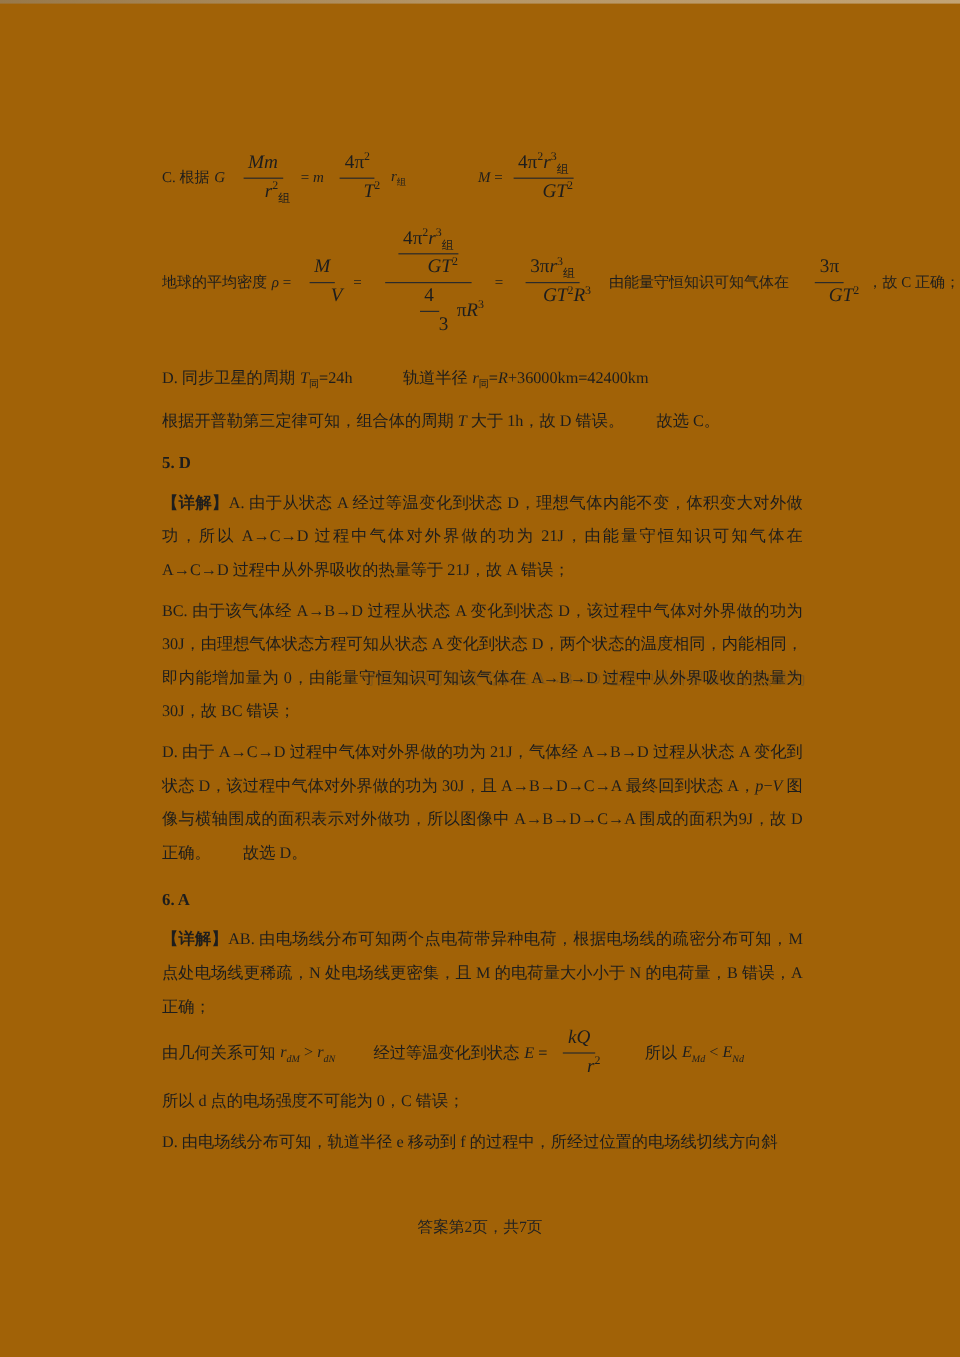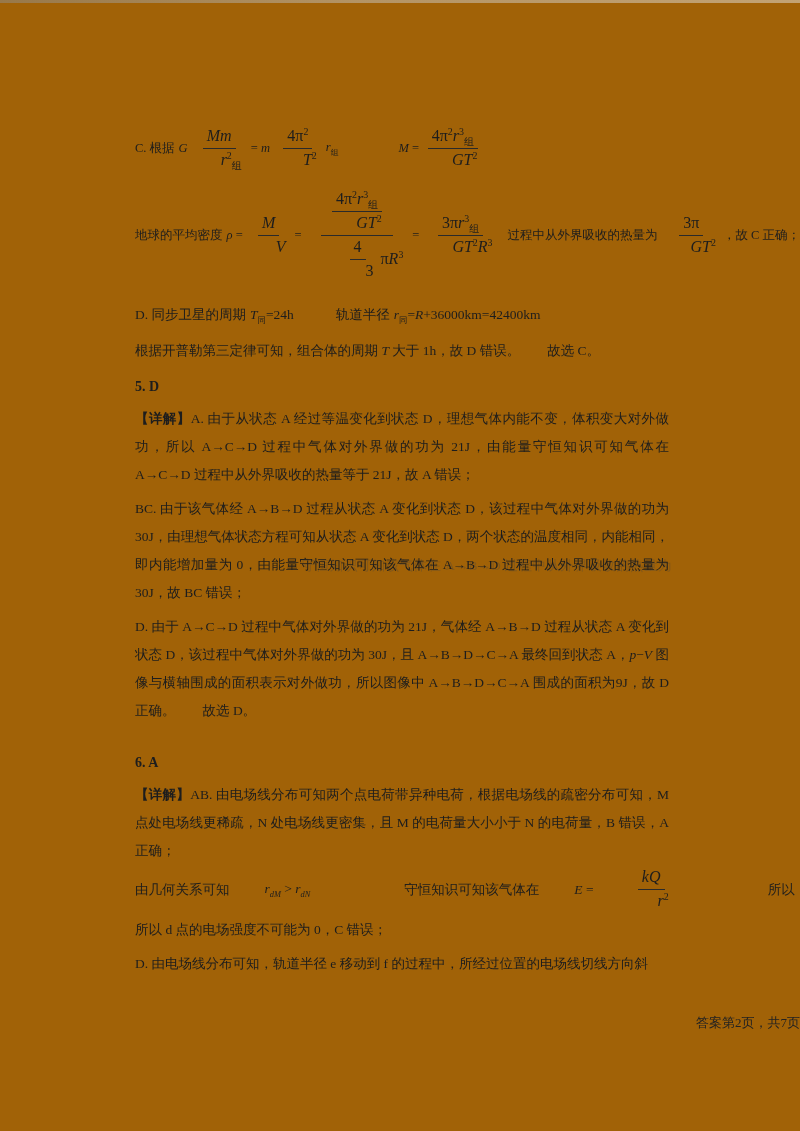--- a/index.html
+++ b/index.html
@@ -5,35 +5,35 @@
   html,body{margin:0;padding:0;}
   body{width:800px;height:1131px;background:#ececea;}
   .page{position:relative;width:800px;height:1131px;background:#a16207;overflow:hidden;color:#1d1d1d;font-family:Liberation Serif, serif;}
   .page::before{content:"";position:absolute;top:0;left:0;width:100%;height:3px;background:linear-gradient(90deg,#8f8f8d,#c6c6c4 45%,#e4e4e2);opacity:.5;}
   .content{position:absolute;left:135px;top:126px;width:534px;}
   .para{font-size:13.5px;line-height:28px;text-align:justify;margin:0 0 6px 0;}
   .plain{font-size:13.5px;line-height:28px;margin:0 0 8px 0;}
   .ans{font-weight:bold;font-size:14px;line-height:28px;margin:0 0 4px 0;}
   .frow{display:flex;align-items:center;white-space:nowrap;font-size:12.5px;margin:0 0 20px 0;min-height:42px;}
   .frow.first{margin-bottom:18px;}
-  .frow.geom{font-size:13.5px;min-height:36px;margin-bottom:4px;gap:31px;}
+  .frow.geom{font-size:13.5px;min-height:36px;margin-bottom:4px;}
   .iline{display:flex;align-items:flex-end;white-space:nowrap;font-size:13.5px;line-height:28px;margin:0 0 8px 0;}
   .m{margin:0 2px;}
   .t{margin:0 2px 0 0;}
   sup,sub{font-size:.62em;line-height:1;}
   .frac{display:inline-flex;flex-direction:column;align-items:center;margin:0 3px;font-size:16px;line-height:1.3;}
   .frac .num{padding:0 4px 1px;border-bottom:1px solid #2a2a2a;}
   .frac .den{padding:1px 4px 0;margin-left:24px;}
   .row{display:inline-flex;flex-direction:row;align-items:center;}
   .gap56{width:56px;flex:none;}
   .gap40{width:40px;flex:none;}
   .gap30{width:30px;flex:none;}
   .lead-sp{margin-left:8px;}
   .smudge{filter:blur(.5px);text-shadow:2.5px 1px 0 rgba(70,70,70,.35);}
-  .footer{position:absolute;top:1014px;left:0;width:100%;text-align:right;font-size:13px;color:#222;}
+  .footer{position:absolute;top:1014px;left:0;width:100%;text-align:center;font-size:13px;color:#222;}
 </style>
 </head>
 <body>
 
 <div class="page">
   <div class="content">
 
     <div class="frow first">
       <span class="t">C. 根据</span>
       <span class="m"><i>G</i></span>
@@ -76,21 +76,21 @@
             <span class="den">3</span>
           </span>
           <span>π<i>R</i><sup>3</sup></span>
         </span>
       </span>
       <span class="m">=</span>
       <span class="frac">
         <span class="num">3π<i>r</i><sup>3</sup><sub>组</sub></span>
         <span class="den"><i>GT</i><sup>2</sup><i>R</i><sup>3</sup></span>
       </span>
-      <span class="t lead-sp">过程中从外界吸收的热量为</span>
+      <span class="t lead-sp">由能量守恒知识可知气体在</span>
       <span class="frac">
         <span class="num">3π</span>
         <span class="den"><i>GT</i><sup>2</sup></span>
       </span>
       <span class="t">，故 C 正确；</span>
     </div>
 
     <div class="iline">
       <span class="t">D. 同步卫星的周期</span>
       <span class="m"><i>T</i><sub>同</sub>=24h</span>
@@ -103,32 +103,32 @@
     <p class="plain" style="">根据开普勒第三定律可知，组合体的周期 <i>T</i> 大于 1h，故 D 错误。　　故选 C。</p>
 
     <p class="ans">5. D</p>
 
     <p class="para"><b>【详解】</b>A. 由于从状态 A 经过等温变化到状态 D，理想气体内能不变，体积变大对外做功，所以 A→C→D 过程中气体对外界做的功为 21J，由能量守恒知识可知气体在 A→C→D 过程中从外界吸收的热量等于 21J，故 A 错误；</p>
 
     <p class="para">
       <span>BC. 由于该气体经 A→B→D 过程从状态 A 变化到状态 D，该过程中气体对外界做的功为 30J，由理想气体状态方程可知从状态 A 变化到状态 D，两个状态的温度相同，内能相同，即内能增加量为 0，由能量</span><span class="smudge">守恒知识可知该气体在 A→B→D 过程中从外界吸收的热量为</span><span> 30J，故 BC 错误；</span>
     </p>
 
-    <p class="para" style="margin-bottom:24px">D. 由于 A→C→D 过程中气体对外界做的功为 21J，气体经 A→B→D 过程从状态 A 变化到状态 D，该过程中气体对外界做的功为 30J，且 A→B→D→C→A 最终回到状态 A，<i>p</i>−<i>V</i> 图像与横轴围成的面积表示对外做功，所以图像中 A→B→D→C→A 围成的面积为9J，故 D 正确。　　故选 D。</p>
+    <p class="para" style="margin-bottom:12px">D. 由于 A→C→D 过程中气体对外界做的功为 21J，气体经 A→B→D 过程从状态 A 变化到状态 D，该过程中气体对外界做的功为 30J，且 A→B→D→C→A 最终回到状态 A，<i>p</i>−<i>V</i> 图像与横轴围成的面积表示对外做功，所以图像中 A→B→D→C→A 围成的面积为9J，故 D 正确。　　故选 D。</p>
 
     <p class="ans">6. A</p>
 
     <p class="para" style="margin-bottom:2px"><b>【详解】</b>AB. 由电场线分布可知两个点电荷带异种电荷，根据电场线的疏密分布可知，M 点处电场线更稀疏，N 处电场线更密集，且 M 的电荷量大小小于 N 的电荷量，B 错误，A 正确；</p>
 
 
     <div class="frow geom">
       <span class="t">由几何关系可知</span>
       <span class="m"><i>r</i><sub><i>dM</i></sub> &gt; <i>r</i><sub><i>dN</i></sub></span>
       <span class="gap30"></span>
-      <span class="t">守恒知识可知该气体在</span>
+      <span class="t">经过等温变化到状态</span>
       <span class="m"><i>E</i> =</span>
       <span class="frac">
         <span class="num"><i>kQ</i></span>
         <span class="den"><i>r</i><sup>2</sup></span>
       </span>
       <span class="gap30"></span>
       <span class="t">所以</span>
       <span class="m"><i>E</i><sub><i>Md</i></sub> &lt; <i>E</i><sub><i>Nd</i></sub></span>
     </div>
 

